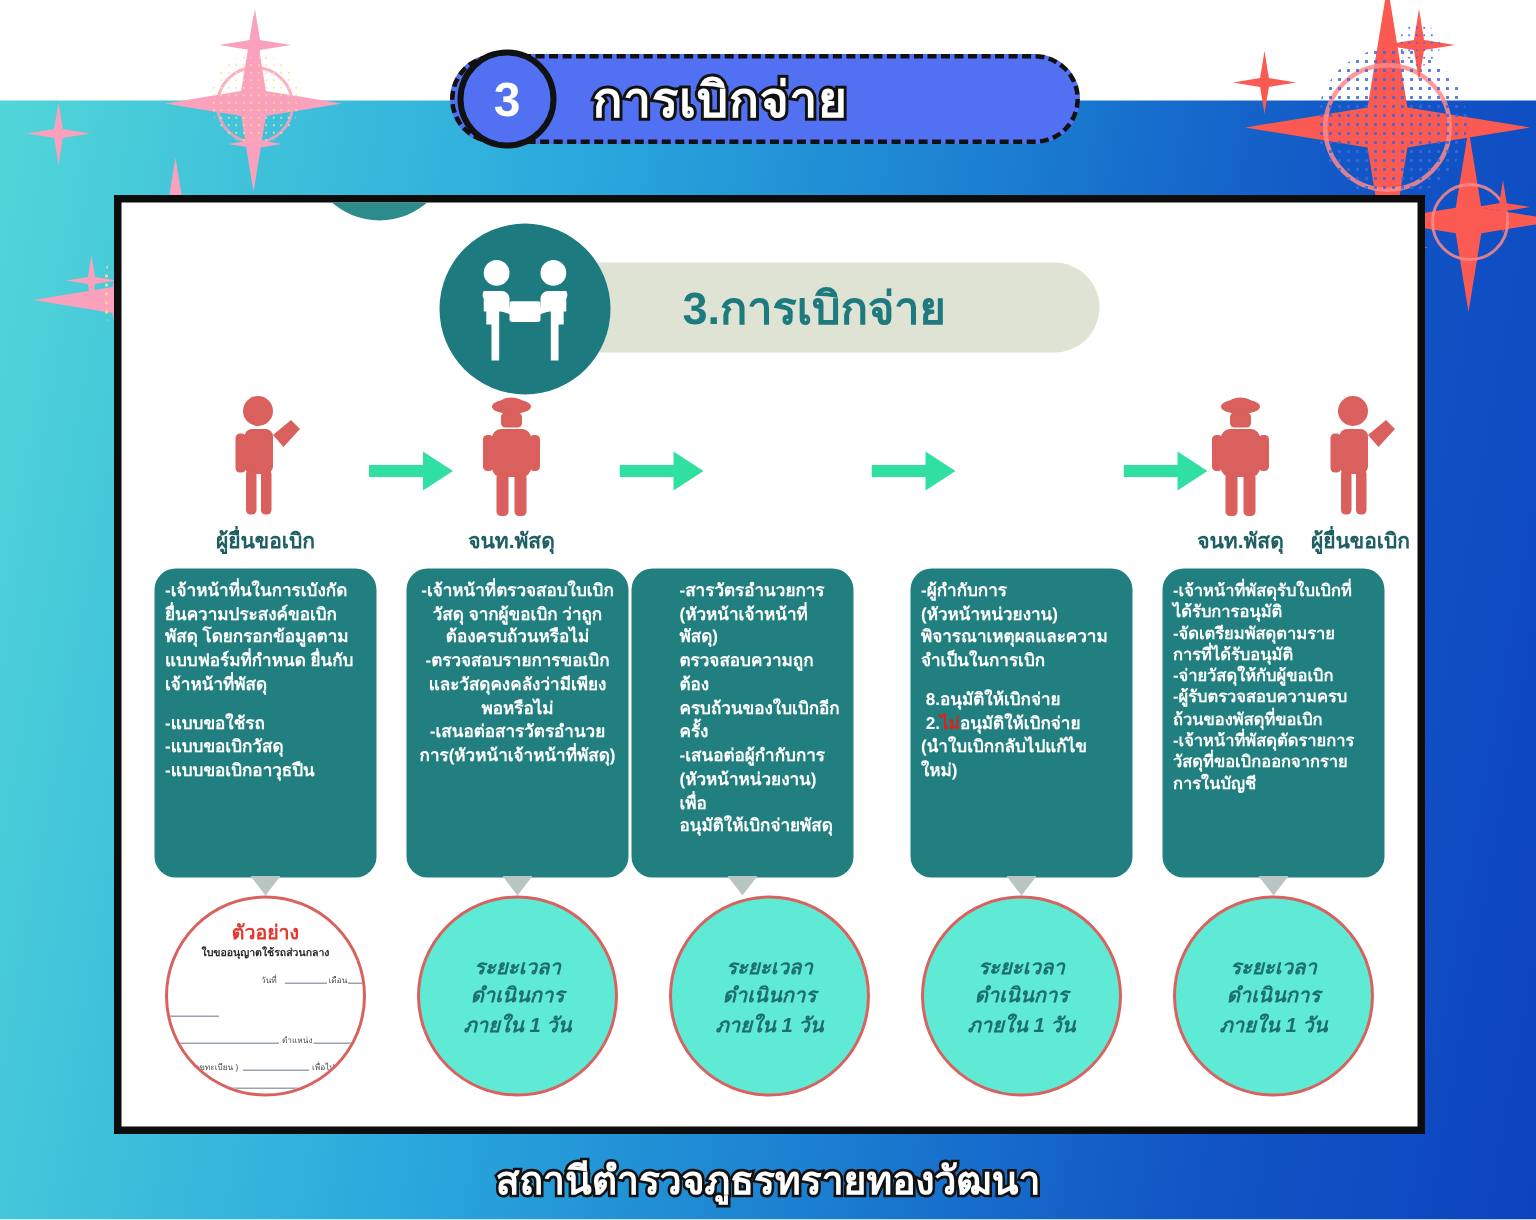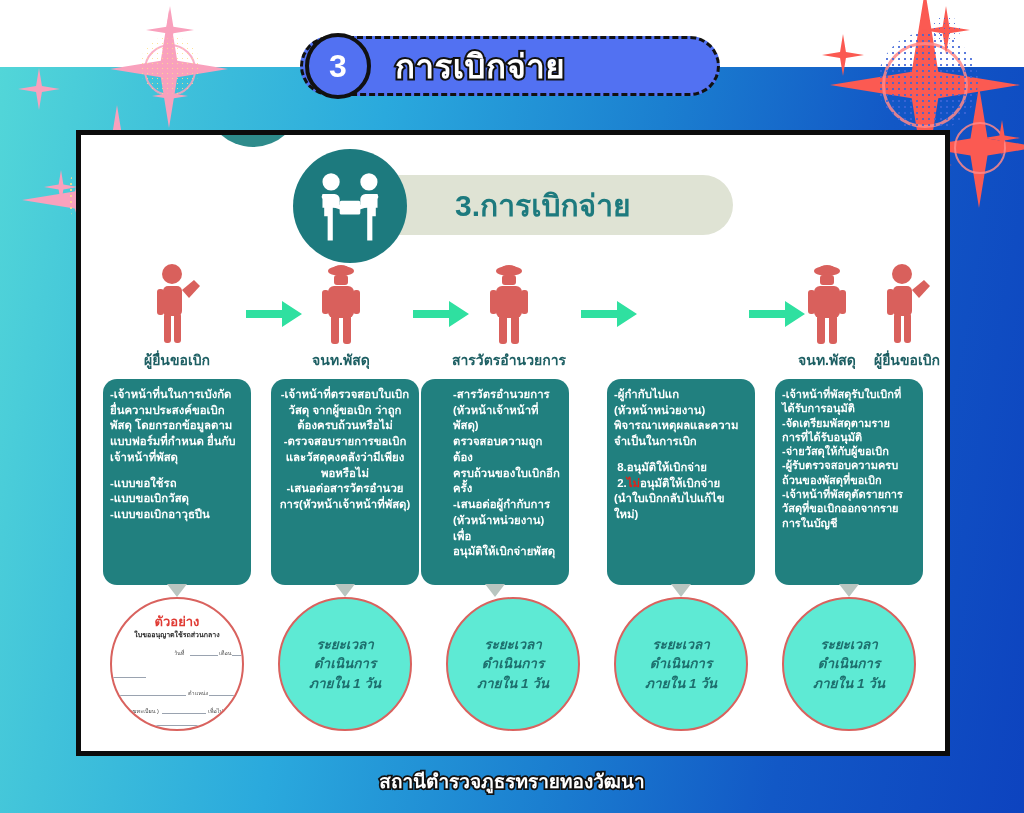--- a/index.html
+++ b/index.html
@@ -139,21 +139,21 @@
   .fc-title { position:absolute; left:0; right:0; top:12px; text-align:center;
     font-size: 13px; font-weight: bold; color:#e03a33; }
   .fc-sub { position:absolute; left:0; right:0; top:30px; text-align:center;
     font-size: 7px; font-weight: bold; color:#2a2a2a; }
   .fc-l { position:absolute; font-size:5.5px; color:#444; white-space:nowrap; }
   .fc-rule { position:absolute; height:1px; background:#9aa3b0; }
 
   
   .footer {
     position: absolute; left: 0; top: 766px; width: 1024px; text-align: center;
-    font-size: 19px; font-weight: bold; color: #ffffff;
+    font-size: 26px; font-weight: bold; color: #ffffff;
     -webkit-text-stroke: 3.5px #111111; paint-order: stroke fill;
     z-index: 6;
   }
 </style>
 </head>
 <body>
 
 <div id="stage">
 
   <div class="bg-top-white"></div>
@@ -264,35 +264,20 @@
           </svg>
         </div>
         <div class="nm">จนท.พัสดุ</div>
       </div>
       <div class="arrow" style="left:332px;">
         <svg width="58" height="30" viewBox="0 0 58 30">
             <path d="M0 11 h36 v-9 l20 13 -20 13 v-9 H0z" fill="#2fe0a0"></path>
           </svg>
       </div>
 
-      <div class="actor" style="left:368px; top:0;">
-        <div class="fig">
-          <svg width="58" height="82" viewBox="0 0 58 82">
-            <ellipse cx="29" cy="8" rx="13" ry="5" fill="#d9605c"></ellipse>
-            <ellipse cx="29" cy="6" rx="8" ry="4" fill="#d9605c"></ellipse>
-            <rect x="22" y="12" width="14" height="10" rx="3" fill="#d9605c"></rect>
-            <rect x="16" y="23" width="26" height="32" rx="6" fill="#d9605c"></rect>
-            <rect x="19" y="52" width="8" height="29" rx="3" fill="#d9605c"></rect>
-            <rect x="31" y="52" width="8" height="29" rx="3" fill="#d9605c"></rect>
-            <rect x="10" y="27" width="7" height="24" rx="3" fill="#d9605c"></rect>
-            <rect x="41" y="27" width="7" height="24" rx="3" fill="#d9605c"></rect>
-          </svg>
-        </div>
-        <div class="nm">สารวัตรอำนวยการ</div>
-      </div>
       <div class="arrow" style="left:500px;">
         <svg width="58" height="30" viewBox="0 0 58 30">
             <path d="M0 11 h36 v-9 l20 13 -20 13 v-9 H0z" fill="#2fe0a0"></path>
           </svg>
       </div>
 
       <div class="arrow" style="left:668px;">
         <svg width="58" height="30" viewBox="0 0 58 30">
             <path d="M0 11 h36 v-9 l20 13 -20 13 v-9 H0z" fill="#2fe0a0"></path>
           </svg>
@@ -361,21 +346,21 @@
         <div class="ln">(หัวหน้าเจ้าหน้าที่พัสดุ)</div>
         <div class="ln">ตรวจสอบความถูกต้อง</div>
         <div class="ln">ครบถ้วนของใบเบิกอีกครั้ง</div>
         <div class="ln">-เสนอต่อผู้กำกับการ</div>
         <div class="ln">(หัวหน้าหน่วยงาน) เพื่อ</div>
         <div class="ln">อนุมัติให้เบิกจ่ายพัสดุ</div>
         <div class="tail"></div>
       </div>
 
       <div class="ibox" style="left:526px;">
-        <div class="ln">-ผู้กำกับไปแก</div>
+        <div class="ln">-ผู้กำกับการ</div>
         <div class="ln">(หัวหน้าหน่วยงาน)</div>
         <div class="ln">พิจารณาเหตุผลและความ</div>
         <div class="ln">จำเป็นในการเบิก</div>
         <div class="spacer"></div>
         <div class="ln"> 8.อนุมัติให้เบิกจ่าย</div>
         <div class="ln">&nbsp;2.<span class="hl">ไม่</span>อนุมัติให้เบิกจ่าย</div>
         <div class="ln">(นำใบเบิกกลับไปแก้ไข</div>
         <div class="ln">ใหม่)</div>
         <div class="tail"></div>
       </div>

